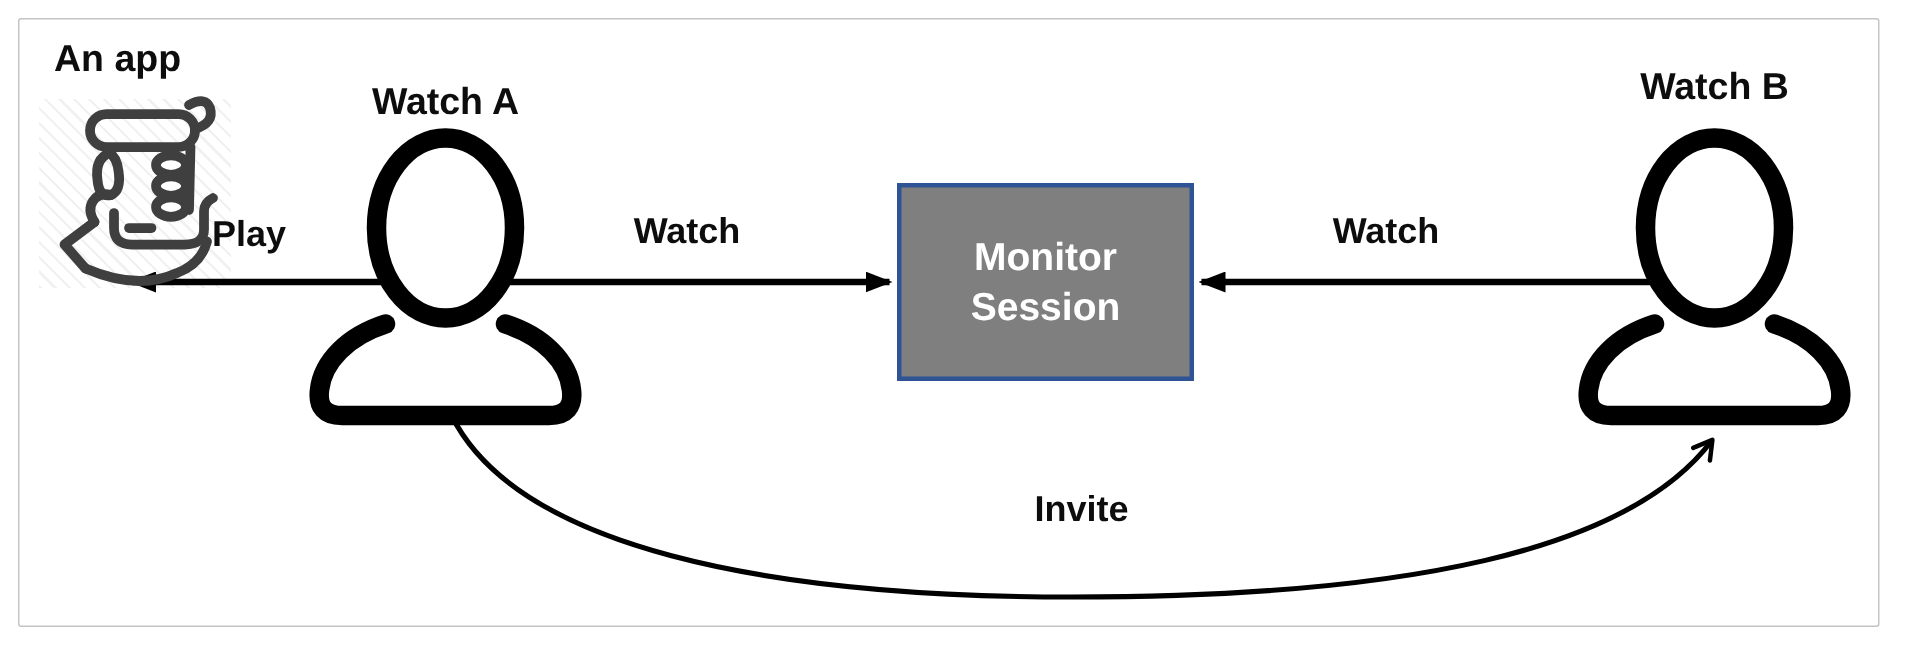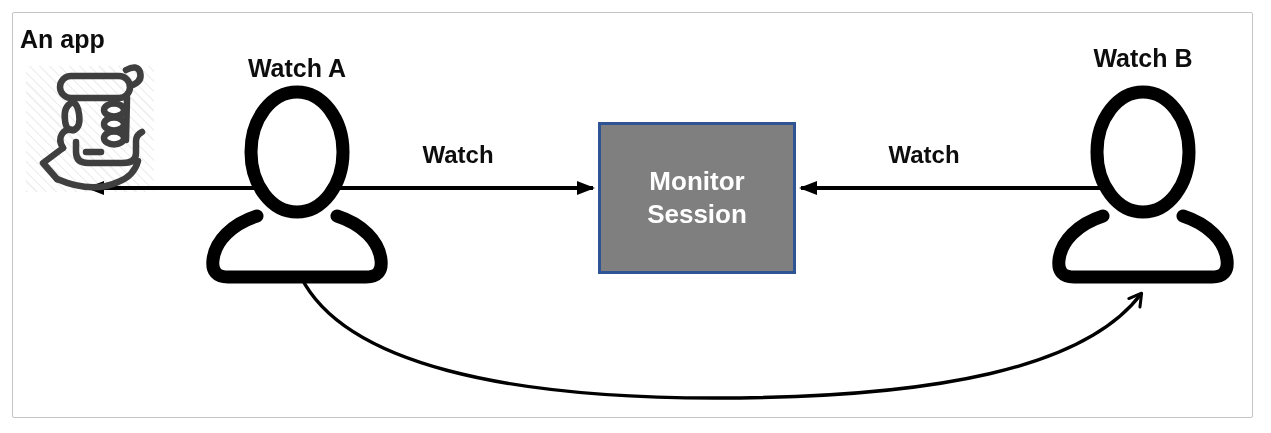--- a/index.html
+++ b/index.html
@@ -8,29 +8,29 @@
     font-family:"Liberation Sans","DejaVu Sans",sans-serif;overflow:hidden;
   }
   .frame{
     position:absolute;left:12px;top:12px;width:1239px;height:404px;
     border:1.5px solid #c4c4c4;border-radius:2px;background:#fff;
   }
   .lbl{
     position:absolute;font-weight:bold;color:#0d0d0d;font-size:25px;
     text-align:center;white-space:nowrap;line-height:1.1;
   }
-  #lbl-an-app{left:20px;top:26px;text-align:center;}
+  #lbl-an-app{left:36px;top:26px;text-align:center;}
   #lbl-user-a{left:222px;top:55px;width:150px;}
   #lbl-user-b{left:1068px;top:45px;width:150px;}
   #lbl-play{left:106px;top:144px;width:120px;font-size:24px;}
   #lbl-watch-left{left:398px;top:142px;width:120px;font-size:24px;}
   #lbl-watch-right{left:864px;top:142px;width:120px;font-size:24px;}
   #lbl-invite{left:661px;top:327px;width:120px;font-size:24px;}
   .monitor-box{
-    position:absolute;left:598px;top:122px;width:198px;height:152px;
+    position:absolute;left:598px;top:122px;width:198px;height:132px;
     background:#7f7f7f;border:3px solid #2f5496;box-sizing:border-box;
     display:flex;align-items:center;justify-content:center;
   }
   .monitor-box .box-label{
     color:#ffffff;font-weight:bold;font-size:26px;line-height:33px;
     text-align:center;max-width:130px;
   }
   .diagram-svg{position:absolute;left:0;top:0;}
   .app-icon-hatch{
     position:absolute;left:26px;top:66px;width:128px;height:126px;
@@ -100,16 +100,18 @@
     </g>
   </svg>
 
   <div class="monitor-box">
     <div class="box-label">Monitor Session</div>
   </div>
 
   <div class="lbl" id="lbl-an-app">An app</div>
   <div class="lbl" id="lbl-user-a">Watch A</div>
   <div class="lbl" id="lbl-user-b">Watch B</div>
+  <div class="lbl" id="lbl-play">Play</div>
   <div class="lbl" id="lbl-watch-left">Watch</div>
   <div class="lbl" id="lbl-watch-right">Watch</div>
+  <div class="lbl" id="lbl-invite">Invite</div>
 
 </div>
 
 </body></html>

